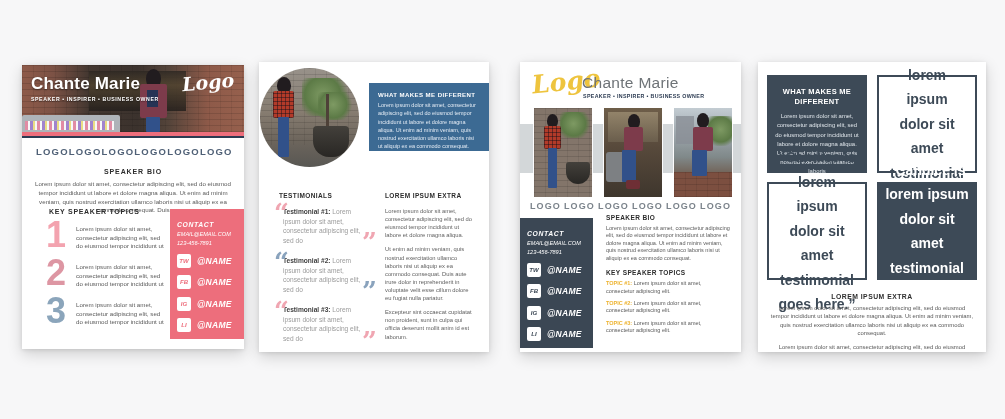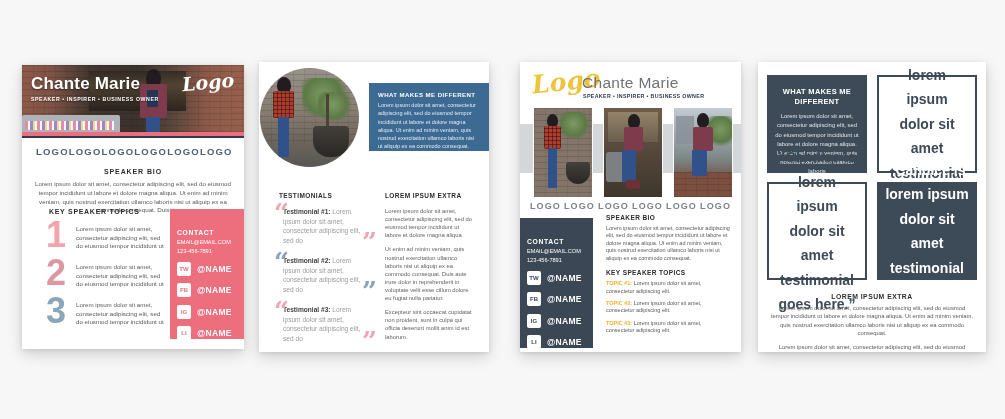--- a/index.html
+++ b/index.html
@@ -41,21 +41,21 @@
   .p1-bio-heading{text-align:center;font-weight:bold;font-size:7px;letter-spacing:.9px;color:#2d2d2d;margin-top:11px;}
   .p1-bio-text{width:198px;margin:5px auto 0;text-align:center;font-size:6.2px;line-height:1.42;color:#5a5a5a;}
   .p1-topics-heading{position:absolute;left:27px;top:143px;font-weight:bold;font-size:7px;letter-spacing:.7px;color:#2d2d2d;}
   .p1-topics{position:absolute;left:24px;top:155px;width:118px;}
   .p1-topic{display:flex;margin-bottom:7px;}
   .p1-topic .num{width:32px;font-size:36px;font-weight:bold;line-height:.85;flex:none;}
   .num-1{color:#f3a3af;}
   .num-2{color:#dd96a3;}
   .num-3{color:#8ba5bb;}
   .p1-topic p{margin:5px 0 0 -2px;font-size:6.2px;line-height:1.4;color:#5a5a5a;}
-  .contact-box{position:absolute;padding:20px 7px;box-sizing:border-box;}
+  .contact-box{position:absolute;padding:12px 7px;box-sizing:border-box;font-style:italic;}
   .p1-contact{left:148px;top:144px;width:74px;height:130px;background:#ed6e7c;}
   .contact-heading{color:#fff;font-weight:bold;font-size:6.8px;letter-spacing:.6px;}
   .contact-email,.contact-phone{color:#fff;font-size:5.6px;margin-top:3px;}
   .social-row{display:flex;align-items:center;margin-top:7.5px;}
   .social-sq{width:14px;height:14px;background:#fff;border-radius:2px;flex:none;
     display:flex;align-items:center;justify-content:center;font-weight:bold;font-size:6px;}
   .p1-contact .social-sq{color:#ed6e7c;}
   .social-handle{color:#fff;font-weight:bold;font-size:8.5px;margin-left:6px;letter-spacing:.3px;}
 
   

